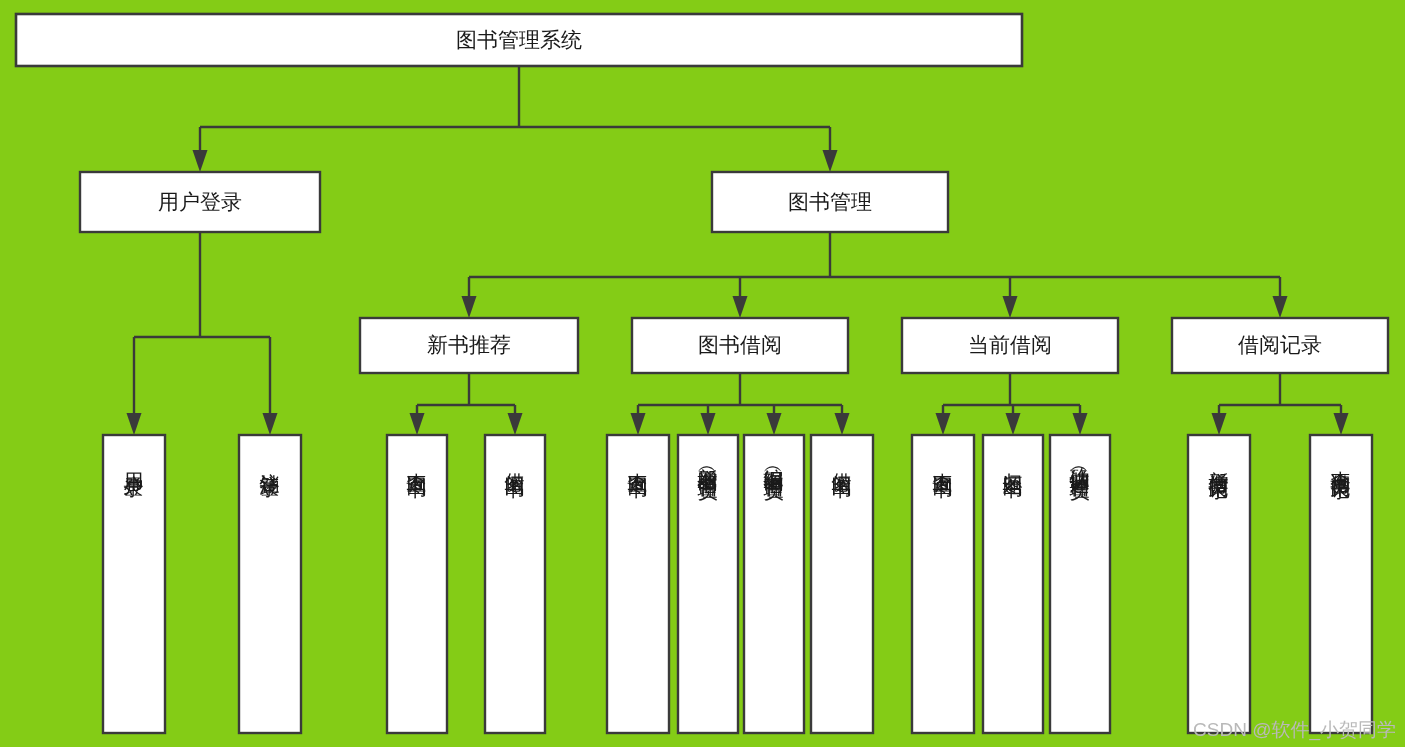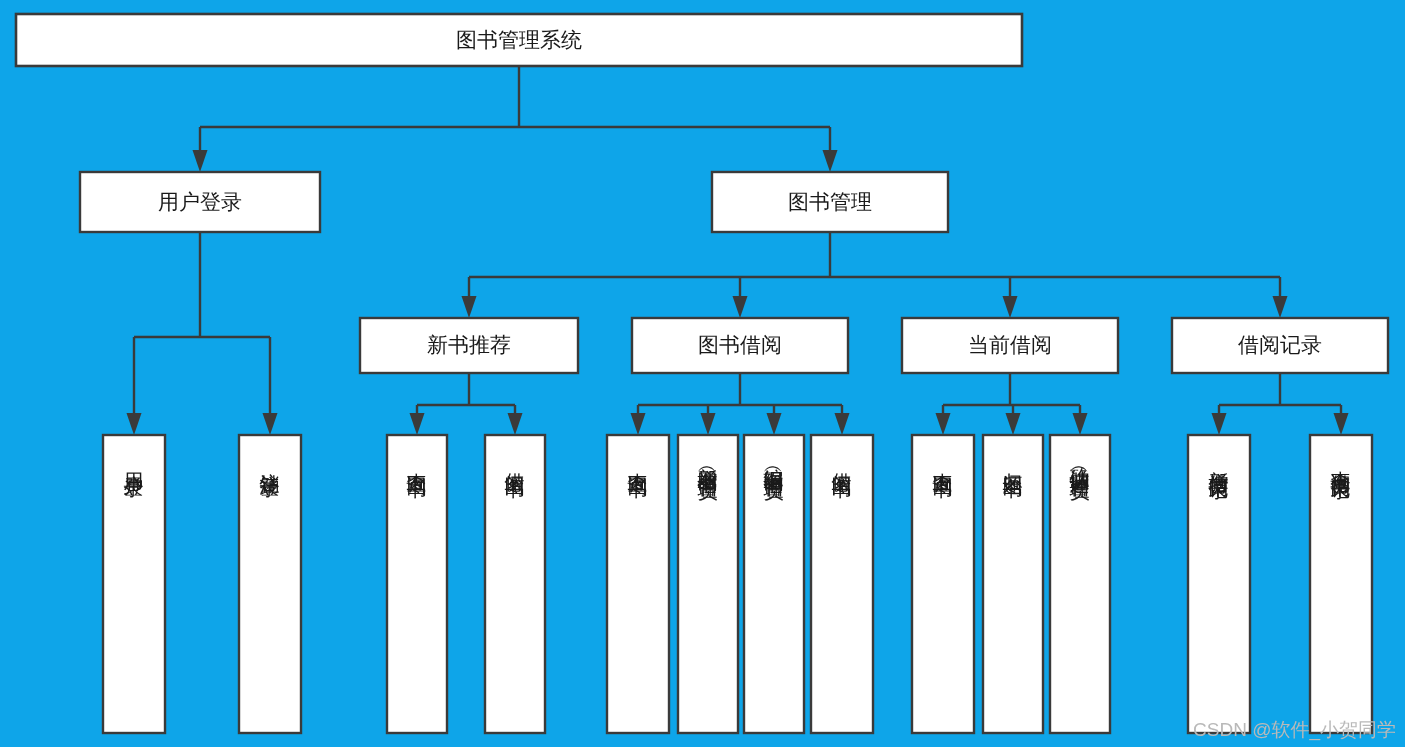--- a/index.html
+++ b/index.html
@@ -8,21 +8,21 @@
     padding: 0;
     background: #ffffff;
   }
   body {
     font-family: "Liberation Sans", "DejaVu Sans", sans-serif;
   }
   #diagram-root {
     position: relative;
     width: 1405px;
     height: 747px;
-    background: #0ea5e9;
+    background: #84cc16;
     overflow: hidden;
   }
   svg.diagram-canvas {
     position: absolute;
     left: 0;
     top: 0;
     width: 1405px;
     height: 747px;
     display: block;
   }

